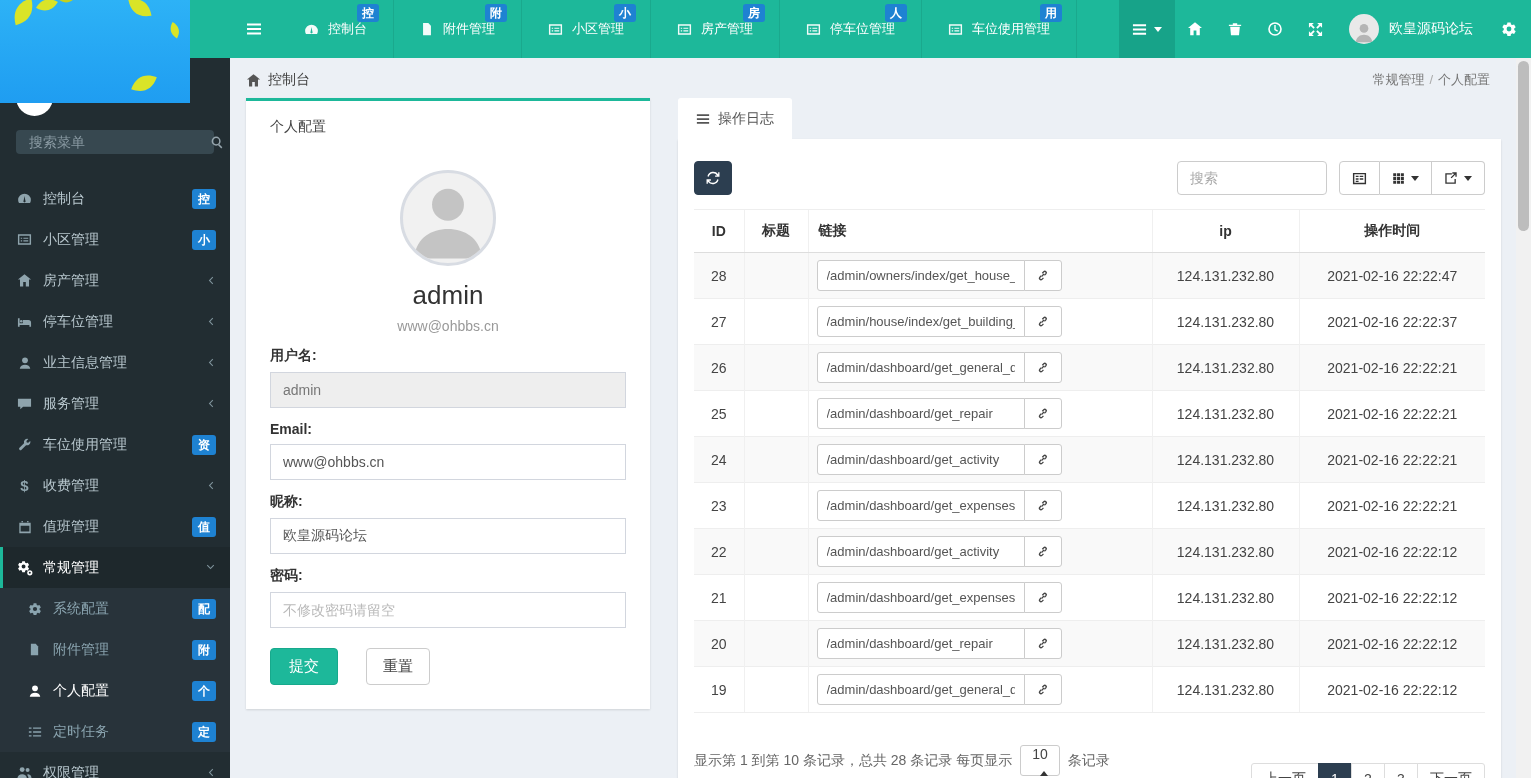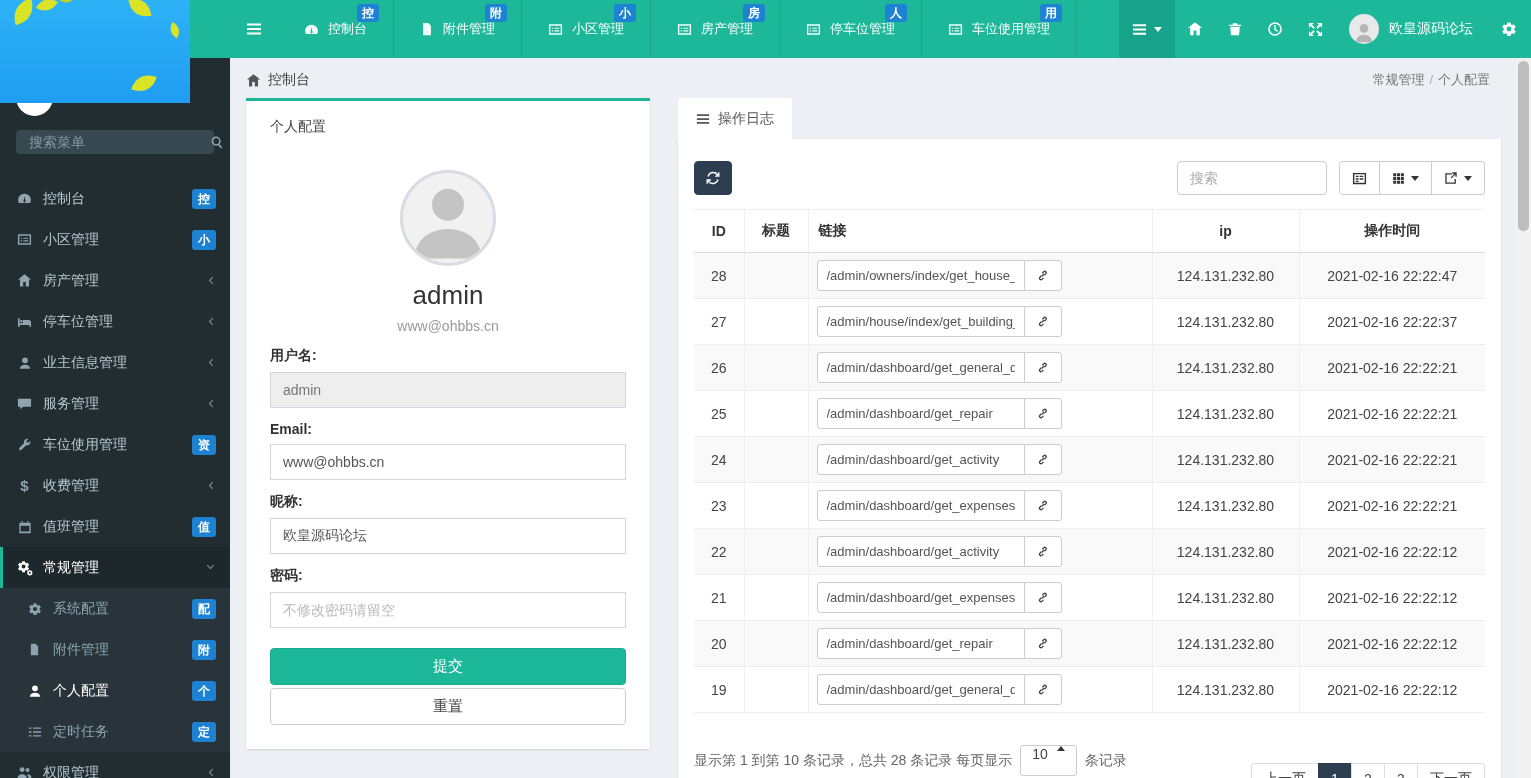--- a/index.html
+++ b/index.html
@@ -58,21 +58,21 @@
   
   .profile-card { width:404px; background:#fff; border-top:3px solid #1db89a; box-shadow:0 1px 2px rgba(0,0,0,.12); padding:17px 24px 24px; flex-shrink:0; }
   .card-title { font-size:14px; color:#444; }
   .avatar-big { width:96px; height:96px; margin:34px auto 14px; border-radius:50%; background:#f1f1f1; border:3px solid #d8dce3; color:#c4c4c4; overflow:hidden; display:flex; align-items:flex-end; justify-content:center; }
   .p-name { font-size:26px; color:#333; text-align:center; font-weight:400; }
   .p-email { font-size:14px; color:#999; text-align:center; margin:7px 0 12px; }
   .fgroup label { display:block; font-weight:bold; font-size:14px; color:#333; margin:13px 0 7px; }
   .fgroup input { width:100%; height:36px; border:1px solid #d2d6de; padding:6px 12px; font-size:14px; color:#555; font-family:inherit; outline:none; border-radius:0; background:#fff; }
   .fgroup input::placeholder { color:#b9b9b9; }
   .fgroup input.disabled { background:#eee; color:#777; }
-  .btn-row { margin-top:20px; display:flex; gap:3px;flex-direction:column; }
+  .btn-row { margin-top:20px; display:flex; gap:28px; }
   .btn-submit { background:#1db89a; color:#fff; border:1px solid #17a98c; font-size:15px; font-family:inherit; padding:8px 18px; border-radius:4px; cursor:pointer; }
   .btn-reset { background:#fff; color:#444; border:1px solid #ccc; font-size:15px; font-family:inherit; padding:8px 16px; border-radius:4px; cursor:pointer; }
 
   
   .log-section { flex:1; margin-left:28px; }
   .tabs { display:flex; }
   .tab { display:flex; align-items:center; gap:8px; background:#fff; padding:12px 18px 11px; font-size:14px; color:#555; border-radius:3px 3px 0 0; cursor:pointer; }
   .tab .ic { color:#555; }
   .panel { background:#fff; box-shadow:0 1px 2px rgba(0,0,0,.12); padding:14px 16px 16px; }
   .toolbar { display:flex; justify-content:space-between; align-items:center; margin:8px 0 14px; }
@@ -94,21 +94,21 @@
   table.log td { padding:7px 8px; height:45px; border-top:1px solid #eee; text-align:center; }
   table.log tbody tr:last-child td { border-bottom:1px solid #eee; }
   table.log tbody tr:nth-child(odd) { background:#f9f9f9; }
   td.c-link { text-align:left; padding-left:14px; }
   .linkgroup { display:flex; }
   .linkgroup input { width:208px; height:31px; border:1px solid #ccc; border-radius:3px 0 0 3px; padding:4px 9px; font-size:13px; color:#555; font-family:inherit; outline:none; background:#fff; white-space:nowrap; overflow:hidden; }
   .linkgroup button { width:38px; height:31px; border:1px solid #ccc; margin-left:-1px; border-radius:0 3px 3px 0; background:#fff; color:#444; display:flex; align-items:center; justify-content:center; cursor:pointer; }
 
   .table-footer { display:flex; justify-content:space-between; align-items:center; margin-top:13px; font-size:14px; color:#666; }
   .left-footer { display:flex; align-items:center; gap:8px; }
-  .pgsize { display:flex; align-items:flex-start; gap:9px; border:1px solid #ccc; border-radius:3px; height:31px; padding:0 11px; color:#444; background:#fff; cursor:pointer; }
+  .pgsize { display:flex; align-items:flex-end; gap:9px; border:1px solid #ccc; border-radius:3px; height:31px; padding:0 11px; color:#444; background:#fff; cursor:pointer;flex-direction:column; }
   .caret-up { width:0; height:0; border-left:4px solid transparent; border-right:4px solid transparent; border-bottom:5px solid #333; }
   .pagination { display:flex;margin-top:37px; }
   .page-btn { min-width:34px; height:32px; display:flex; align-items:center; justify-content:center; padding:0 12px; border:1px solid #ddd; background:#fff; color:#444; font-size:14px; margin-left:-1px; cursor:pointer; }
   .page-btn.first { border-radius:3px 0 0 3px; margin-left:0; }
   .page-btn.last { border-radius:0 3px 3px 0; }
   .page-btn.active { background:#2c3e50; border-color:#2c3e50; color:#fff; }
 
   
   .scrollbar { position:absolute; right:0; top:58px; width:15px; height:720px; background:#f1f1f1; z-index:30; }
   .scroll-thumb { position:absolute; top:3px; left:2px; width:11px; height:170px; background:#bdbdbd; border-radius:6px; cursor:pointer; }

